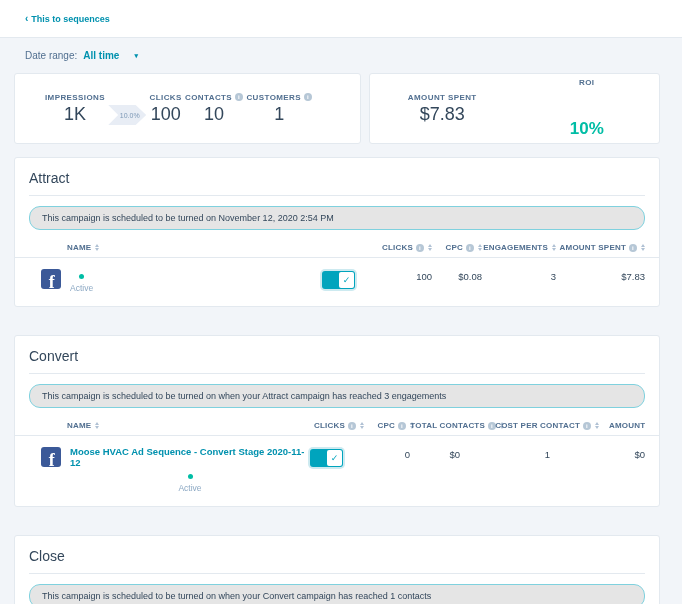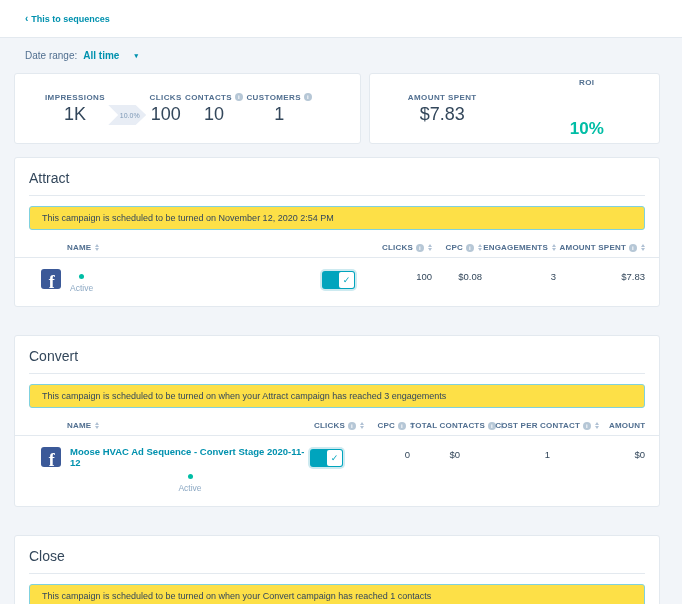--- a/index.html
+++ b/index.html
@@ -41,21 +41,21 @@
     align-self: center; margin-top: 13px;
   }
   .info-icon {
     width: 8px; height: 8px; border-radius: 50%; background: #b6c7d6; color: #fff;
     font-size: 6px; line-height: 8px; text-align: center; font-weight: bold;
     display: inline-block; font-style: normal; flex: none;
   }
   
   .section-card { margin-bottom: 28px; overflow: hidden; }
   .section-title { font-size: 14px; font-weight: 400; color: #33475b; margin: 0 14px; padding: 12px 0 9px; border-bottom: 1px solid #e3e9ef; }
-  .banner { margin: 10px 14px 9px; background: #fde047; border: 1px solid #7fd1de; border-radius: 3px; padding: 6px 12px; font-size: 9px; color: #33475b; }
+  .banner { margin: 10px 14px 9px; background: #e5e5e5; border: 1px solid #7fd1de; border-radius: 11px; padding: 6px 12px; font-size: 9px; color: #33475b; }
   .thead { display: flex; align-items: center; padding: 4px 14px 5px 26px; border-bottom: 1px solid #e3e9ef; }
   .hcell { font-size: 8px; font-weight: bold; color: #516f90; letter-spacing: .2px; display: flex; align-items: center; padding-left: 26px; }
   .hcell .hlabel { white-space: nowrap; }
   .name-col { flex: 1; justify-content: flex-start; gap: 3px; cursor: pointer; }
   .ncell { display: flex; justify-content: flex-end; align-items: center; gap: 3px; flex: none; cursor: pointer; }
   .s4 .nc0 { width: 67px; } .s4 .nc1 { width: 50px; } .s4 .nc2 { width: 74px; } .s4 .nc3 { width: 89px; }
   .s5 .nc0 { width: 57px; } .s5 .nc1 { width: 50px; } .s5 .nc2 { width: 90px; } .s5 .nc3 { width: 95px; } .s5 .nc4 { width: 46px; }
   .clipped { justify-content: flex-start; overflow: hidden; padding-left: 10px; white-space: nowrap; }
   .sort-icon { display: inline-flex; flex-direction: column; gap: 1px; margin-left: 1px; }
   .tri-up { width: 0; height: 0; border-left: 2.5px solid transparent; border-right: 2.5px solid transparent; border-bottom: 3px solid #b0c1d4; display: block; }

